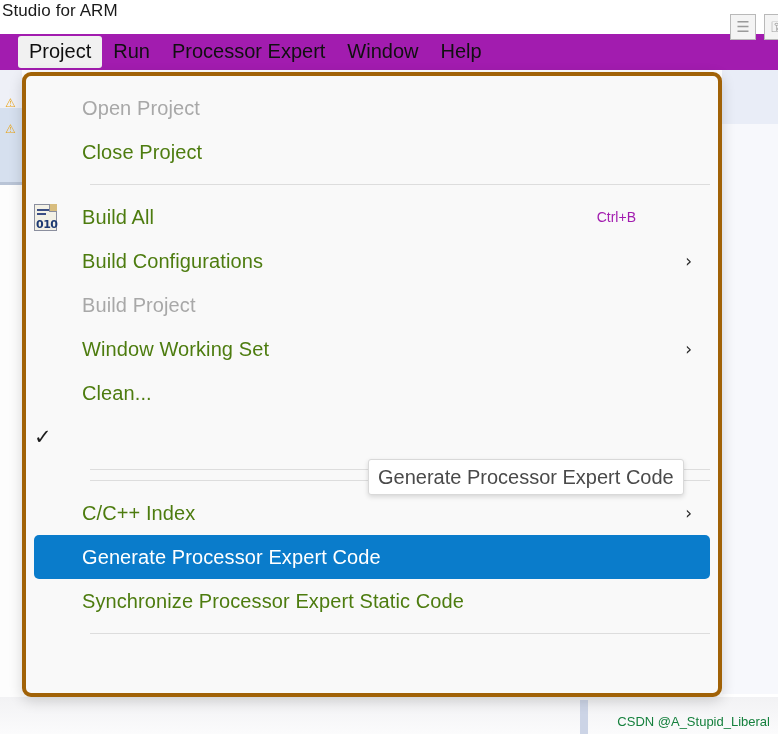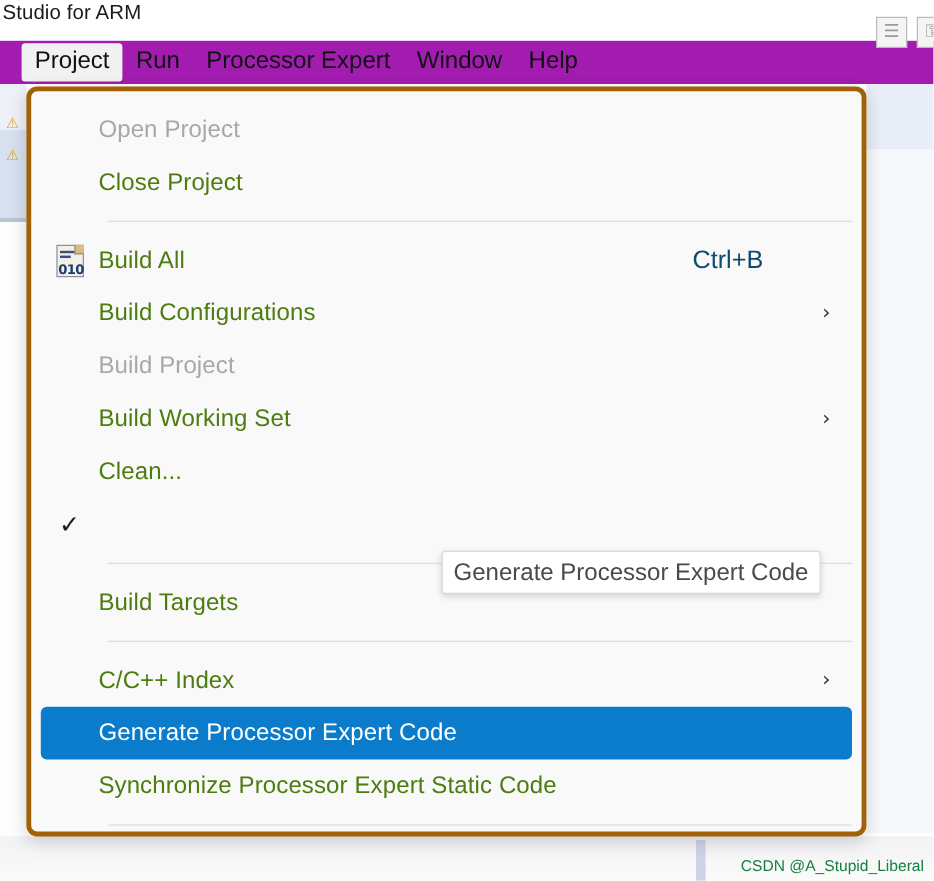--- a/index.html
+++ b/index.html
@@ -166,37 +166,36 @@
   .menu-row.selected {
     background: #0a7ccb;
   }
 
   .menu-gutter {
     width: 48px;
     min-width: 48px;
     height: 44px;
     display: flex;
     align-items: center;
-    justify-content: center;
   }
 
   .menu-label {
     font-size: 20px;
     color: #4d7c0f;
     white-space: nowrap;
     letter-spacing: 0.1px;
   }
   .menu-row.disabled .menu-label { color: #a8a8a8; }
   .menu-row.selected .menu-label { color: #ffffff; }
 
   .menu-accel {
     position: absolute;
     right: 74px;
-    font-size: 21px;
-    color: #0c4a6e;
+    font-size: 14px;
+    color: #a21caf;
     white-space: nowrap;
   }
 
   .submenu-arrow {
     position: absolute;
     right: 18px;
     font-size: 17px;
     color: #2b2b2b;
     line-height: 1;
     font-family: "DejaVu Sans", sans-serif;
@@ -334,37 +333,33 @@
         <div class="menu-gutter"></div>
         <span class="menu-label">Build Configurations</span>
         <span class="submenu-arrow">›</span>
       </div>
       <div class="menu-row disabled">
         <div class="menu-gutter"></div>
         <span class="menu-label">Build Project</span>
       </div>
       <div class="menu-row">
         <div class="menu-gutter"></div>
-        <span class="menu-label">Build Working Set</span>
+        <span class="menu-label">Window Working Set</span>
         <span class="submenu-arrow">›</span>
       </div>
       <div class="menu-row">
         <div class="menu-gutter"></div>
         <span class="menu-label">Clean...</span>
       </div>
       <div class="menu-row">
         <div class="menu-gutter">
           <span class="check-mark">✓</span>
         </div>
       </div>
       <div class="menu-sep"></div>
-      <div class="menu-row">
-        <div class="menu-gutter"></div>
-        <span class="menu-label">Build Targets</span>
-      </div>
       <div class="menu-sep"></div>
       <div class="menu-row">
         <div class="menu-gutter"></div>
         <span class="menu-label">C/C++ Index</span>
         <span class="submenu-arrow">›</span>
       </div>
       <div class="menu-row selected">
         <div class="menu-gutter"></div>
         <span class="menu-label">Generate Processor Expert Code</span>
       </div>

